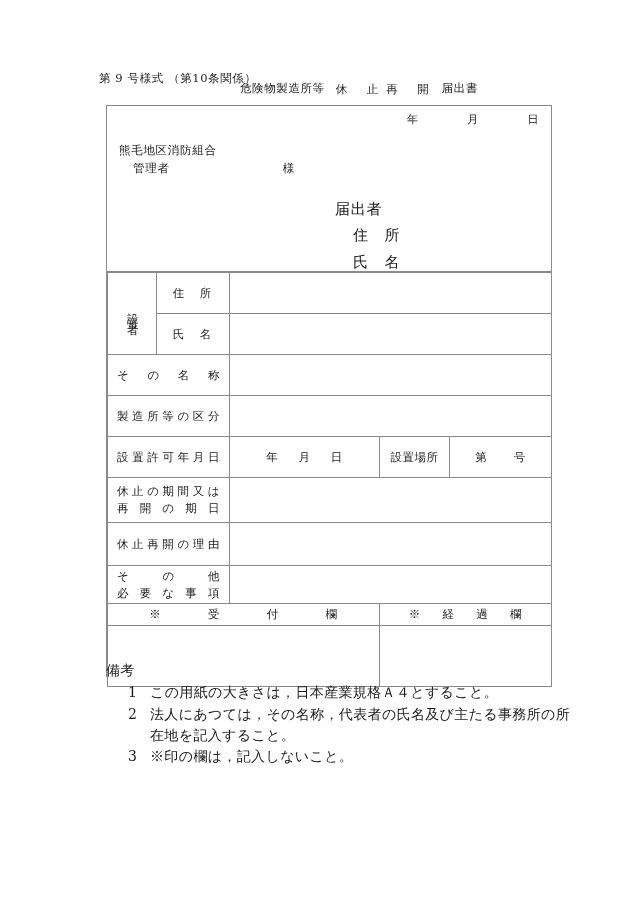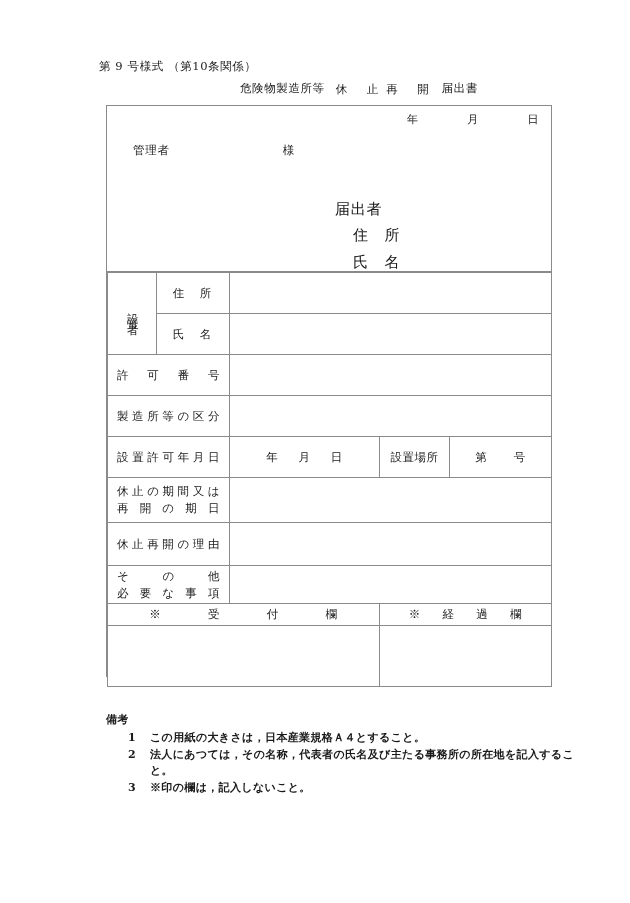--- a/index.html
+++ b/index.html
@@ -21,21 +21,21 @@
     inset: 0;
     width: 630px;
     height: 903px;
     overflow: hidden;
   }
 
   
   .form-no {
     position: absolute;
     left: 99px;
-    top: 59px;
+    top: 71px;
     font-size: 11.5px;
     letter-spacing: 0.6px;
     white-space: nowrap;
   }
   .doc-title {
     position: absolute;
     left: 240px;
     top: 83px;
     display: flex;
     align-items: flex-start;
@@ -170,26 +170,25 @@
     justify-content: space-around;
     align-items: center;
     padding: 0 18px;
     letter-spacing: 1px;
   }
 
   
   .notes {
     position: absolute;
     left: 106px;
-    top: 712px;
+    top: 660px;
     width: 470px;
-    font-size: 11px;
+    font-size: 14px;
     line-height: 1.5;
     letter-spacing: 0.35px;
-    font-weight: bold;
   }
   .notes .notes-title { margin: 0 0 1px 0; }
   .notes ol {
     list-style: none;
     margin: 0;
     padding: 0 0 0 22px;
   }
   .notes li {
     display: flex;
     align-items: flex-start;
@@ -221,20 +220,21 @@
   </div>
 
   <div class="box" id="header-box">
     <div class="date-line">
       <span>年</span>
       <span>月</span>
       <span>日</span>
     </div>
 
     <div class="addressee">
+      <div>熊毛地区消防組合</div>
       <div class="line2">
         <span class="role">管理者</span>
         <span class="sama">様</span>
       </div>
     </div>
 
     <div class="filer">
       <div>届出者</div>
       <div class="sub">住　所</div>
       <div class="sub">氏　名</div>
@@ -266,21 +266,21 @@
 
         <tr>
           <td class="lbl" style="height:40px">
             <span class="center-pad">氏　名</span>
           </td>
           <td class="blank" colspan="3"></td>
         </tr>
 
         <tr>
           <td class="lbl" colspan="2" style="height:40px">
-            <span class="spread">許可番号</span>
+            <span class="spread">その名称</span>
           </td>
           <td class="blank" colspan="3"></td>
         </tr>
 
         <tr>
           <td class="lbl" colspan="2" style="height:40px">
             <span class="spread">製造所等の区分</span>
           </td>
           <td class="blank" colspan="3"></td>
         </tr>

